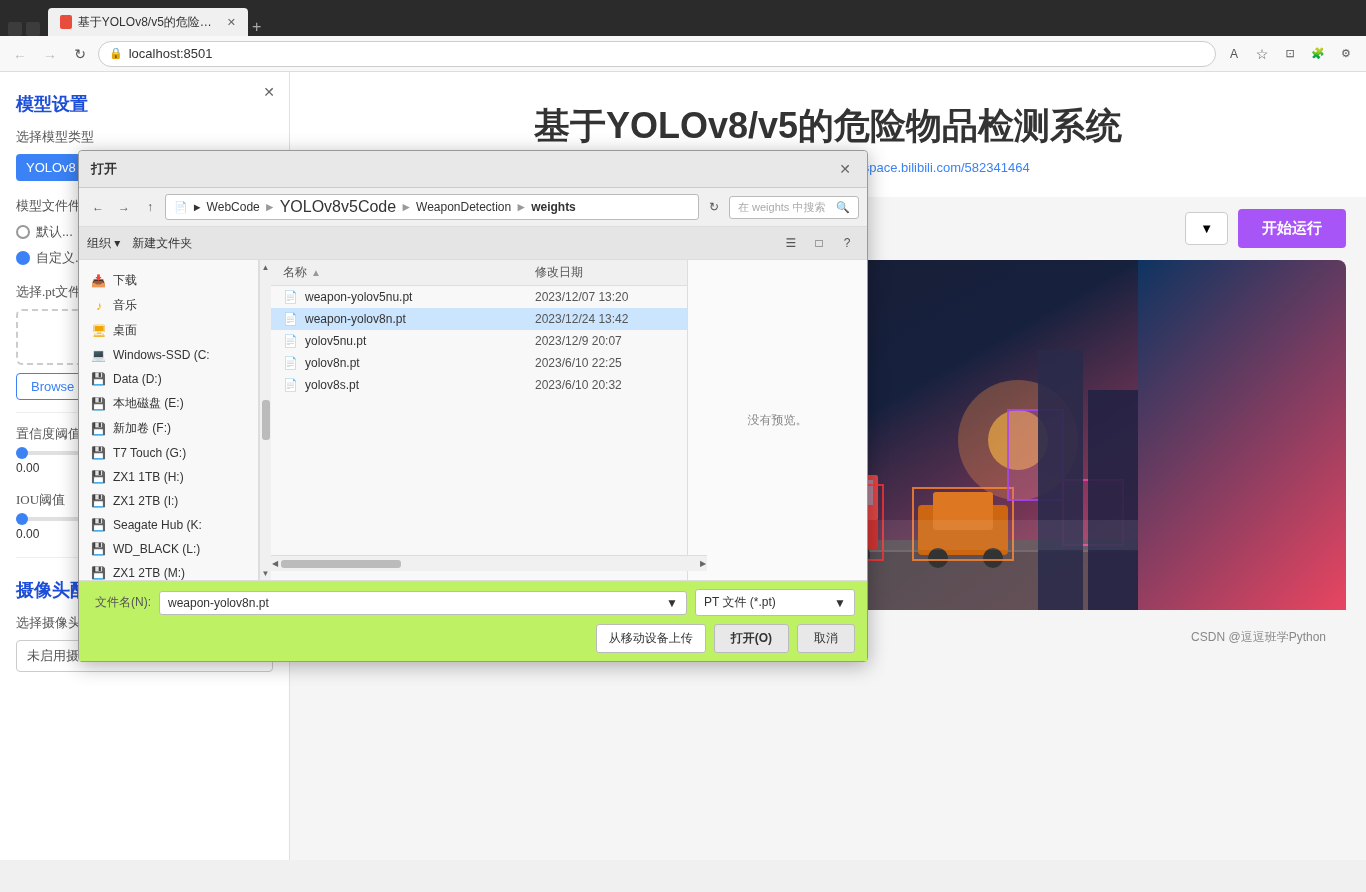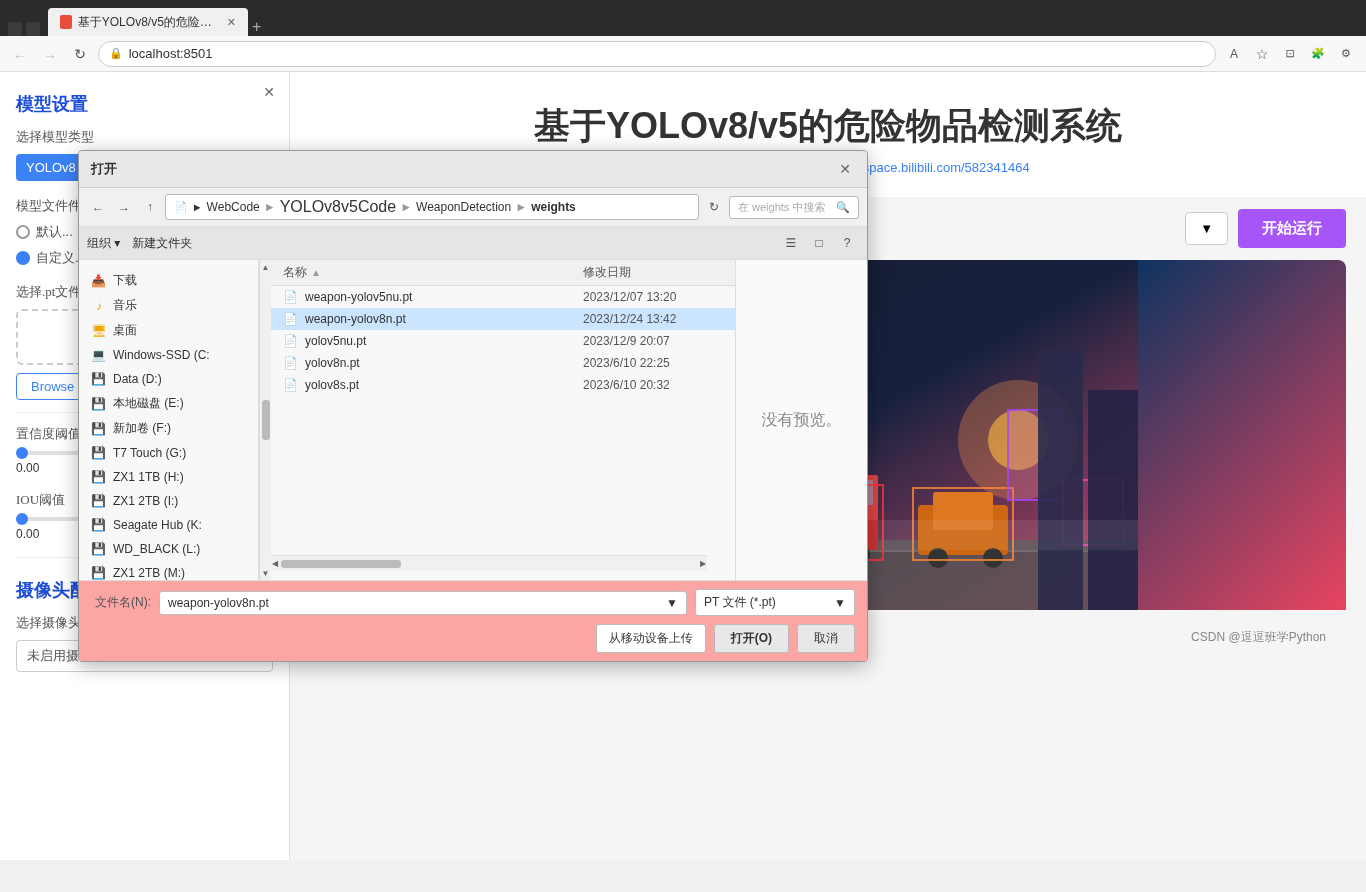--- a/index.html
+++ b/index.html
@@ -415,35 +415,35 @@
       color: #333;
       cursor: pointer;
       gap: 6px;
     }
     .file-item.selected { background: #cce5ff; }
     .file-item-icon { width: 16px; flex-shrink: 0; }
     .file-item-name { flex: 1; }
     .file-item-date { width: 140px; color: #555; }
 
     .preview-panel {
-      width: 132px;
+      width: 180px;
       border-left: 1px solid #ddd;
       display: flex;
       flex-direction: column;
       align-items: center;
       justify-content: center;
       background: #fafafa;
-      font-size: 16px;
+      font-size: 12px;
       color: #888;
     }
 
     .dialog-footer {
       padding: 8px 12px;
       border-top: 1px solid #ddd;
-      background: #fca5a5;
+      background: #bef264;
       display: flex;
       flex-direction: column;
       gap: 8px;
     }
     .footer-row {
       display: flex;
       align-items: center;
       gap: 8px;
     }
     .footer-label { font-size: 12px; color: #555; min-width: 60px; text-align: right; }

